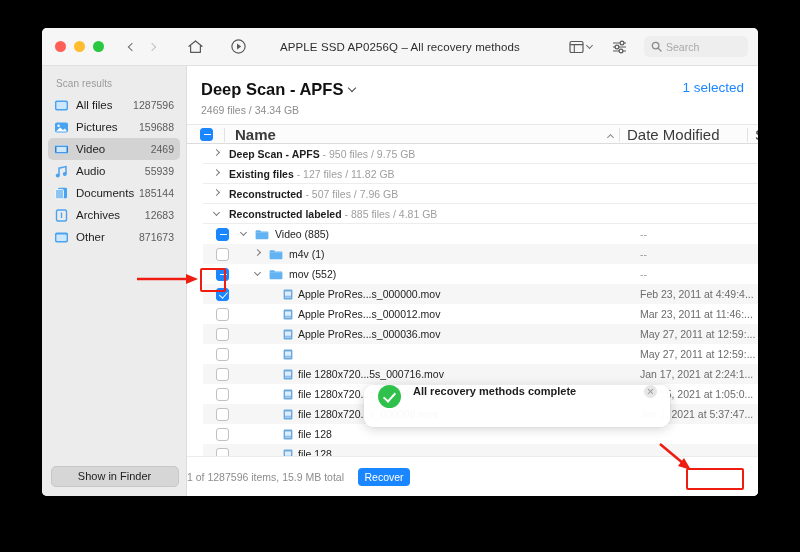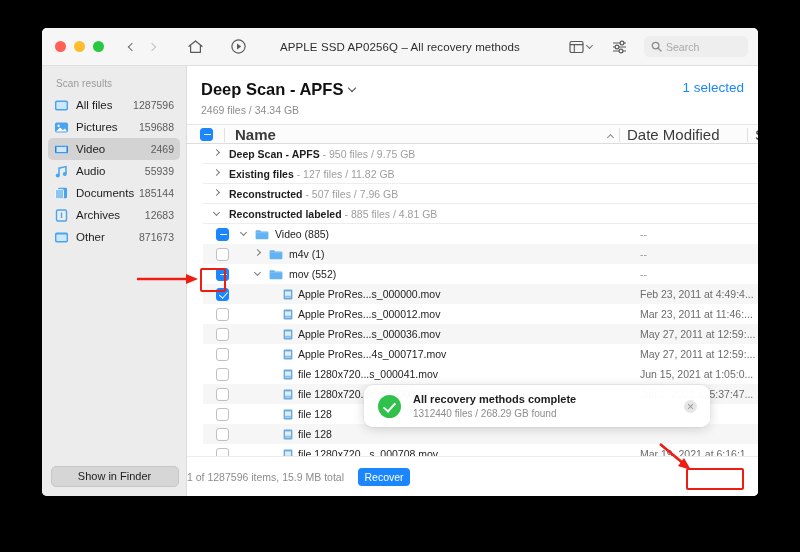--- a/index.html
+++ b/index.html
@@ -152,25 +152,25 @@
   .c-dash { position:absolute; left: 437px; font-size:10.5px; color:#9a9a9a; }
 
   #fade {
     position:absolute; left:0; bottom:0; width:571px; height: 24px;
     background: linear-gradient(to bottom, rgba(255,255,255,0), #ffffff 78%);
     pointer-events:none;
   }
 
   
   #toast {
-    position:absolute; left: 177px; top: 319px; width: 346px; height: 42px;
+    position:absolute; left: 177px; top: 319px; width: 306px; height: 42px;
     background: rgba(255,255,255,0.97);
     border-radius: 9px;
     box-shadow: 0 2px 12px rgba(0,0,0,0.17), 0 0 0 0.5px rgba(0,0,0,0.05);
-    display:flex; align-items:center;
+    display:flex; 
   }
   #toast-ico {
     width: 23px; height:23px; border-radius:50%; background:#2fc14c;
     margin-left: 14px; flex:0 0 23px; position:relative;
   }
   #toast-ico::after {
     content:""; position:absolute; left:8px; top:5px; width:5px; height:10px;
     border-right:2px solid #fff; border-bottom:2px solid #fff; transform: rotate(42deg);
   }
   #toast-text { margin-left: 12px; flex:1; }
@@ -466,23 +466,33 @@
               <span class="c-date">May 27, 2011 at 12:59:...</span>
               <span class="c-size">38.8 MB</span>
             </div>
             <div class="row">
               <span class="cb" style="left:13px;"></span>
               <span class="file-ico" style="left:80px;"><svg width="10" height="11" viewBox="0 0 10 11">
     <rect x="0.6" y="0.6" width="8.8" height="9.8" rx="1.2" fill="#6aa9dd"></rect>
     <rect x="2" y="2.4" width="6" height="4.4" fill="#dcecfa"></rect>
     <rect x="2" y="7.6" width="6" height="1.1" fill="#c3dcf4"></rect>
                 </svg></span>
-              <span class="c-name" style="left:95px;">Apple ProRes...4s_000717.mov</span>
               <span class="c-date">May 27, 2011 at 12:59:...</span>
               <span class="c-size">38.8 MB</span>
+            </div>
+            <div class="row alt">
+              <span class="cb" style="left:13px;"></span>
+              <span class="file-ico" style="left:80px;"><svg width="10" height="11" viewBox="0 0 10 11">
+    <rect x="0.6" y="0.6" width="8.8" height="9.8" rx="1.2" fill="#6aa9dd"></rect>
+    <rect x="2" y="2.4" width="6" height="4.4" fill="#dcecfa"></rect>
+    <rect x="2" y="7.6" width="6" height="1.1" fill="#c3dcf4"></rect>
+                </svg></span>
+              <span class="c-name" style="left:95px;">file 1280x720...5s_000716.mov</span>
+              <span class="c-date">Jan 17, 2021 at 2:24:1...</span>
+              <span class="c-size">2.2 MB</span>
             </div>
             <div class="row">
               <span class="cb" style="left:13px;"></span>
               <span class="file-ico" style="left:80px;"><svg width="10" height="11" viewBox="0 0 10 11">
     <rect x="0.6" y="0.6" width="8.8" height="9.8" rx="1.2" fill="#6aa9dd"></rect>
     <rect x="2" y="2.4" width="6" height="4.4" fill="#dcecfa"></rect>
     <rect x="2" y="7.6" width="6" height="1.1" fill="#c3dcf4"></rect>
                 </svg></span>
               <span class="c-name" style="left:95px;">file 1280x720...s_000041.mov</span>
               <span class="c-date">Jun 15, 2021 at 1:05:0...</span>
@@ -540,21 +550,20 @@
             </div>
           </div>
       </div>
 
       <div id="fade"></div>
 
       <div id="toast">
         <div id="toast-ico"></div>
         <div id="toast-text">
           <div id="toast-title">All recovery methods complete</div>
-          <div id="toast-sub">1312440 files / 268.29 GB found</div>
         </div>
         <div id="toast-close"></div>
       </div>
     </div>
 
     <div id="bottombar">
       <div id="status-text">1 of 1287596 items, 15.9 MB total</div>
       <div id="recover-btn">Recover</div>
     </div>
 

